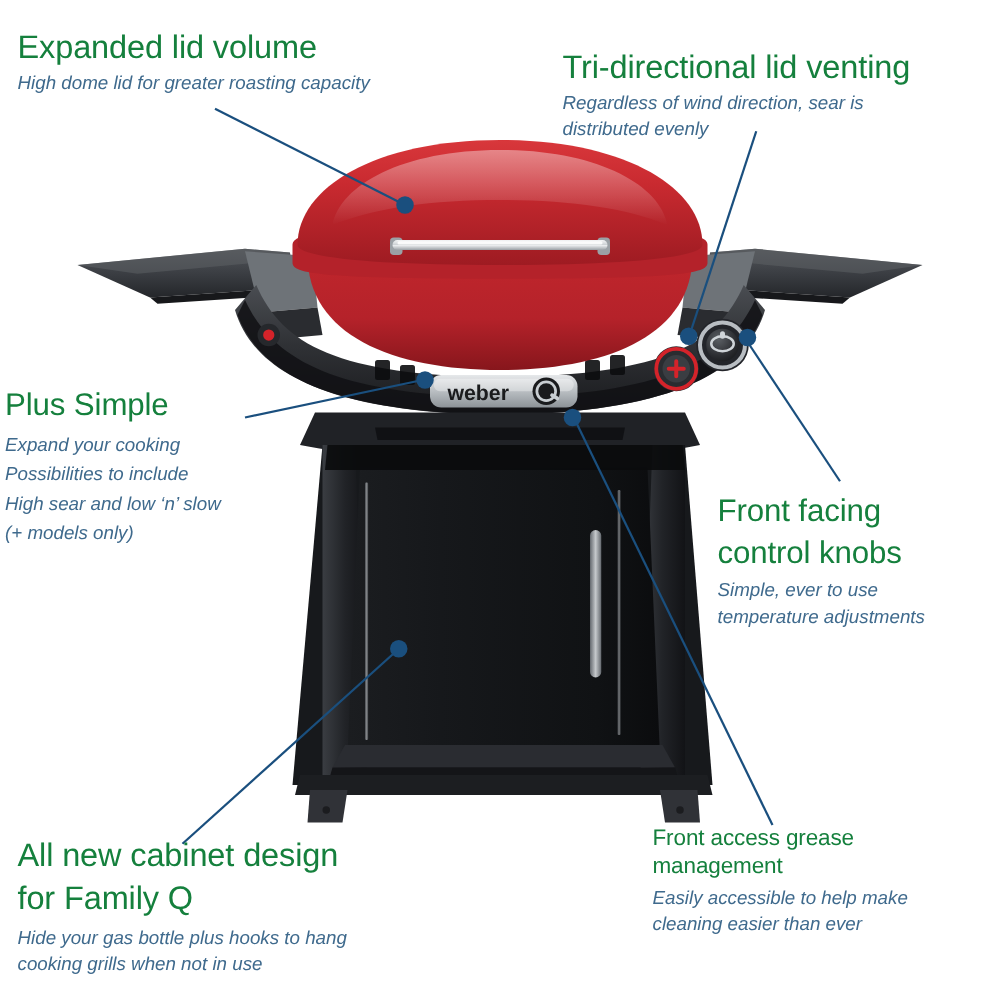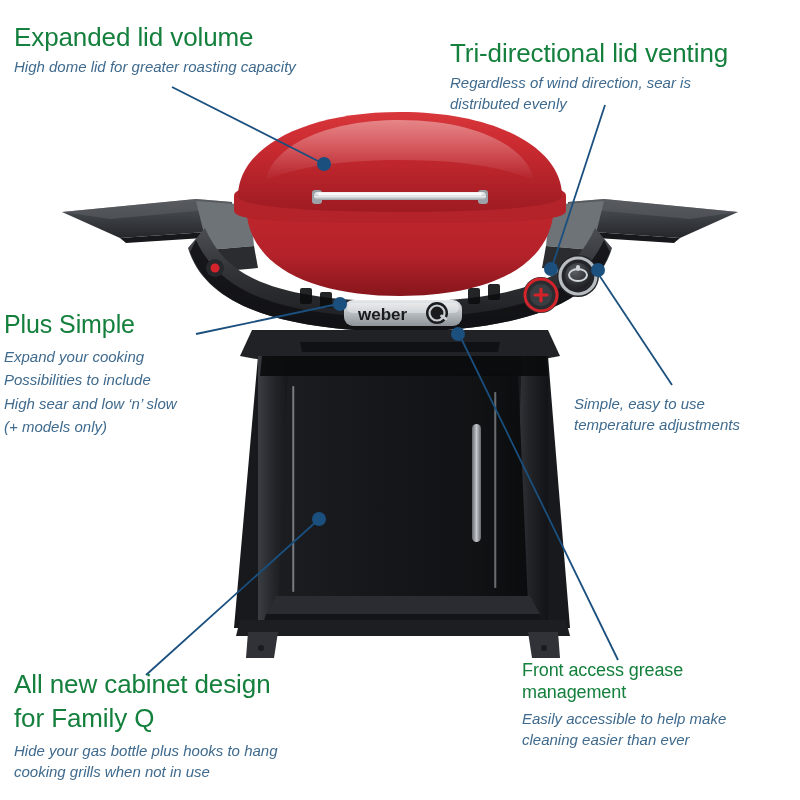--- a/index.html
+++ b/index.html
@@ -291,21 +291,23 @@
 
   <div class="callout" id="callout-plus-burner">
     <p class="title">Plus Simple</p>
     <p class="desc">Expand your cooking
 Possibilities to include
 High sear and low ‘n’ slow
 (+ models only)</p>
   </div>
 
   <div class="callout" id="callout-control-knobs">
-    <p class="desc">Simple, easy to use
+    <p class="title">Front facing
+control knobs</p>
+    <p class="desc">Simple, ever to use
 temperature adjustments</p>
   </div>
 
   <div class="callout" id="callout-cabinet-design">
     <p class="title">All new cabinet design
 for Family Q</p>
     <p class="desc">Hide your gas bottle plus hooks to hang
 cooking grills when not in use</p>
   </div>
 

